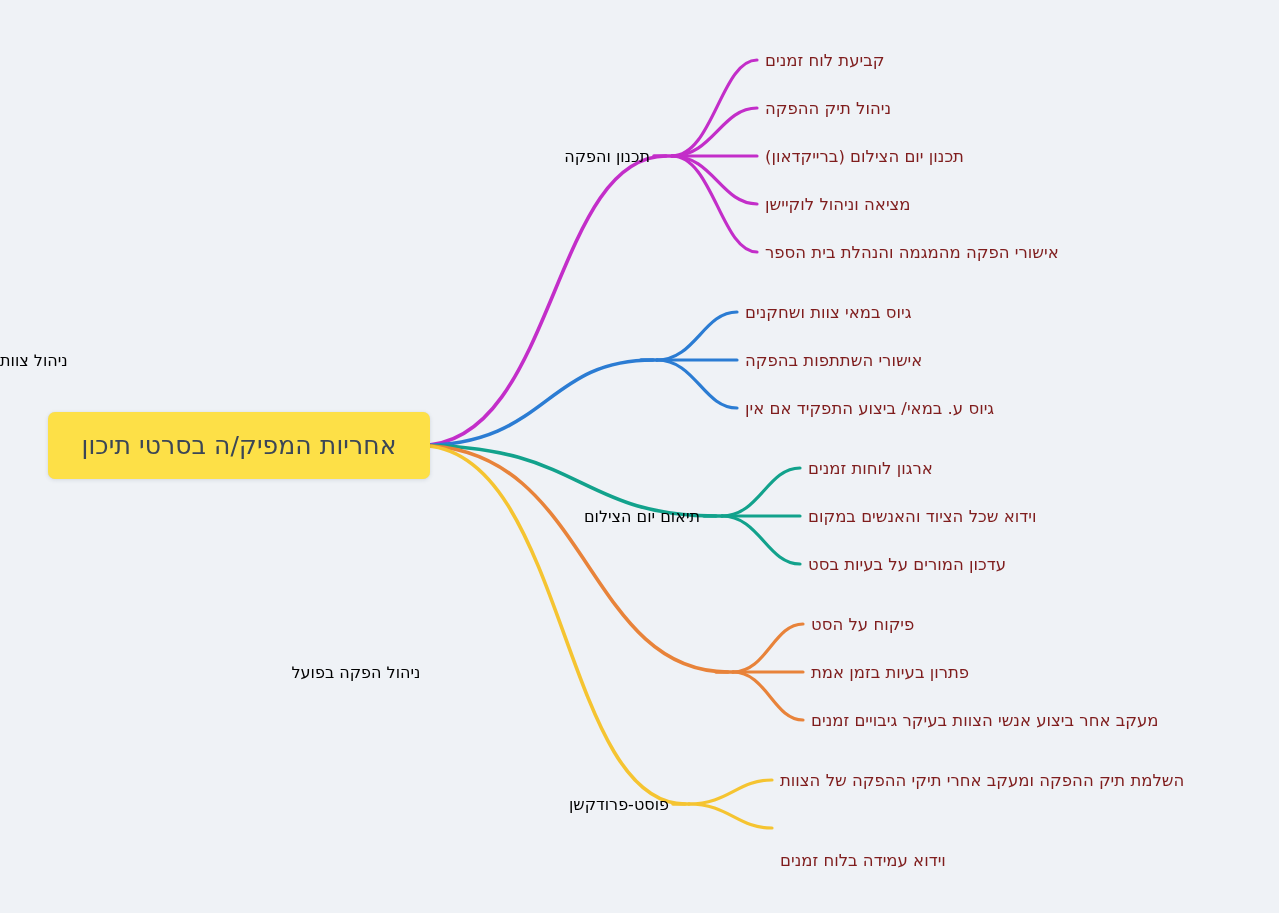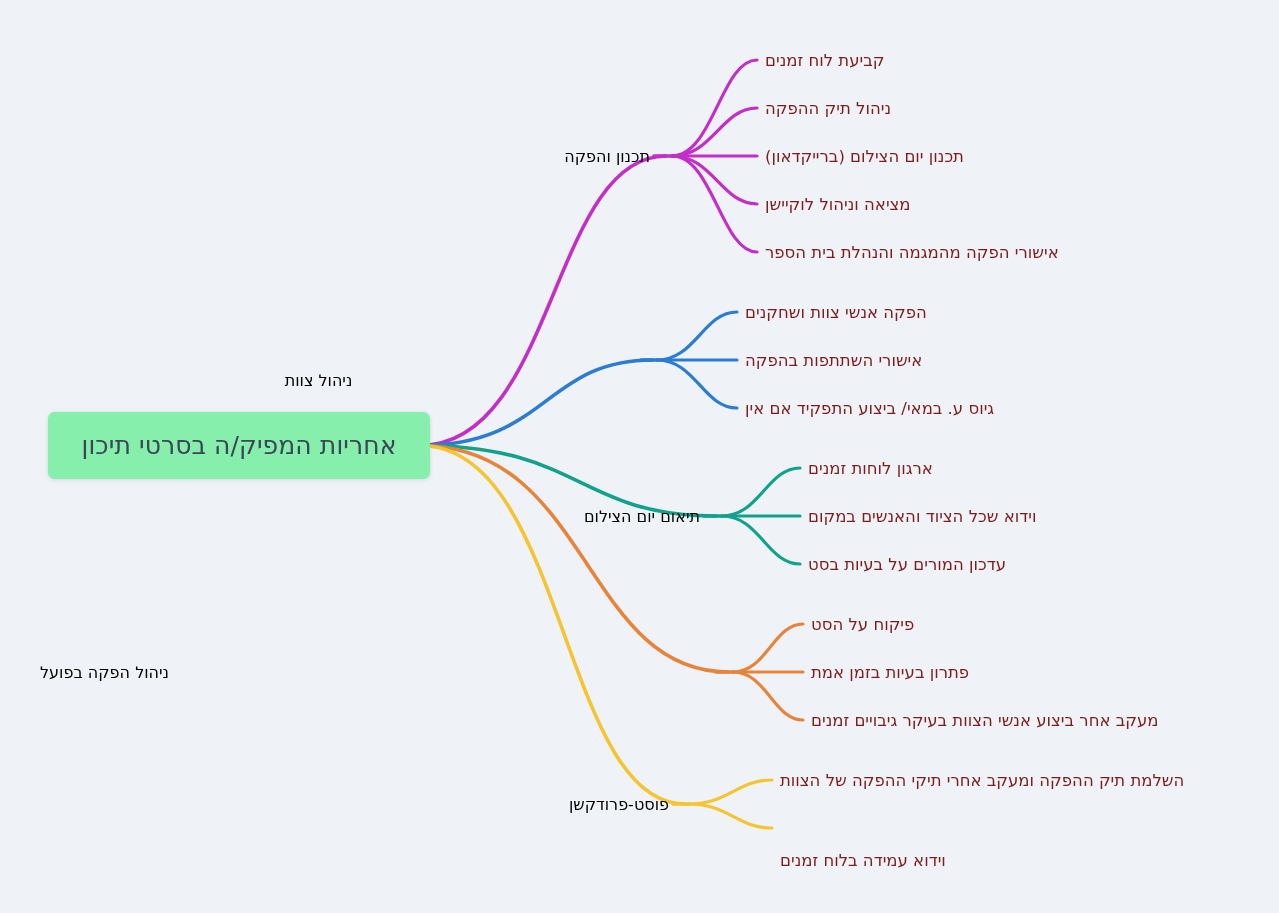--- a/index.html
+++ b/index.html
@@ -29,21 +29,21 @@
     width: 1279px;
     height: 913px;
     pointer-events: none;
   }
   .root-node {
     position: absolute;
     left: 48px;
     top: 412px;
     width: 382px;
     height: 67px;
-    background: #86efac;
+    background: #fde047;
     border-radius: 7px;
     box-shadow: 0 1px 4px rgba(40, 60, 90, 0.13), 0 0 1px rgba(40,60,90,0.10);
     display: flex;
     align-items: center;
     justify-content: center;
     box-sizing: border-box;
     z-index: 5;
   }
   .root-label {
     font-size: 25px;
@@ -114,30 +114,30 @@
     <span class="root-label">אחריות המפיק/ה בסרטי תיכון</span>
   </div>
 
   <div id="label-layer">
       <div class="leaf-label" style="left: 765px; top: 60px;">קביעת לוח זמנים</div>
       <div class="leaf-label" style="left: 765px; top: 108px;">ניהול תיק ההפקה</div>
       <div class="leaf-label" style="left: 765px; top: 156px;">תכנון יום הצילום (ברייקדאון)</div>
       <div class="leaf-label" style="left: 765px; top: 204px;">מציאה וניהול לוקיישן</div>
       <div class="leaf-label" style="left: 765px; top: 252px;">אישורי הפקה מהמגמה והנהלת בית הספר</div>
       <div class="branch-label" style="left: 0px; top: 156px; width: 650px; text-align: right;">תכנון והפקה</div>
-      <div class="leaf-label" style="left: 745px; top: 312px;">הפקה אנשי צוות ושחקנים</div>
+      <div class="leaf-label" style="left: 745px; top: 312px;">גיוס במאי צוות ושחקנים</div>
       <div class="leaf-label" style="left: 745px; top: 360px;">אישורי השתתפות בהפקה</div>
       <div class="leaf-label" style="left: 745px; top: 408px;">גיוס ע. במאי/ ביצוע התפקיד אם אין</div>
-      <div class="branch-label" style="left: 0px; top: 380px; width: 637px; text-align: center;">ניהול צוות</div>
+      <div class="branch-label" style="left: 0px; top: 360px; width: 637px; text-align: left;">ניהול צוות</div>
       <div class="leaf-label" style="left: 808px; top: 468px;">ארגון לוחות זמנים</div>
       <div class="leaf-label" style="left: 808px; top: 516px;">וידוא שכל הציוד והאנשים במקום</div>
       <div class="leaf-label" style="left: 808px; top: 564px;">עדכון המורים על בעיות בסט</div>
       <div class="branch-label" style="left: 0px; top: 516px; width: 700px; text-align: right;">תיאום יום הצילום</div>
       <div class="leaf-label" style="left: 811px; top: 624px;">פיקוח על הסט</div>
       <div class="leaf-label" style="left: 811px; top: 672px;">פתרון בעיות בזמן אמת</div>
       <div class="leaf-label" style="left: 811px; top: 720px;">מעקב אחר ביצוע אנשי הצוות בעיקר גיבויים זמנים</div>
-      <div class="branch-label" style="left: 0px; top: 672px; width: 712px; text-align: left; margin-left: 40px;">ניהול הפקה בפועל</div>
+      <div class="branch-label" style="left: 0px; top: 672px; width: 712px; text-align: center;">ניהול הפקה בפועל</div>
       <div class="leaf-label" style="left: 780px; top: 780px;">השלמת תיק ההפקה ומעקב אחרי תיקי ההפקה של הצוות</div>
       <div class="leaf-label" style="left: 780px; top: 828px; margin-top: 32px;">וידוא עמידה בלוח זמנים</div>
       <div class="branch-label" style="left: 0px; top: 804px; width: 669px; text-align: right;">פוסט-פרודקשן</div>
     </div>
 
 </div>
 
 </body></html>

